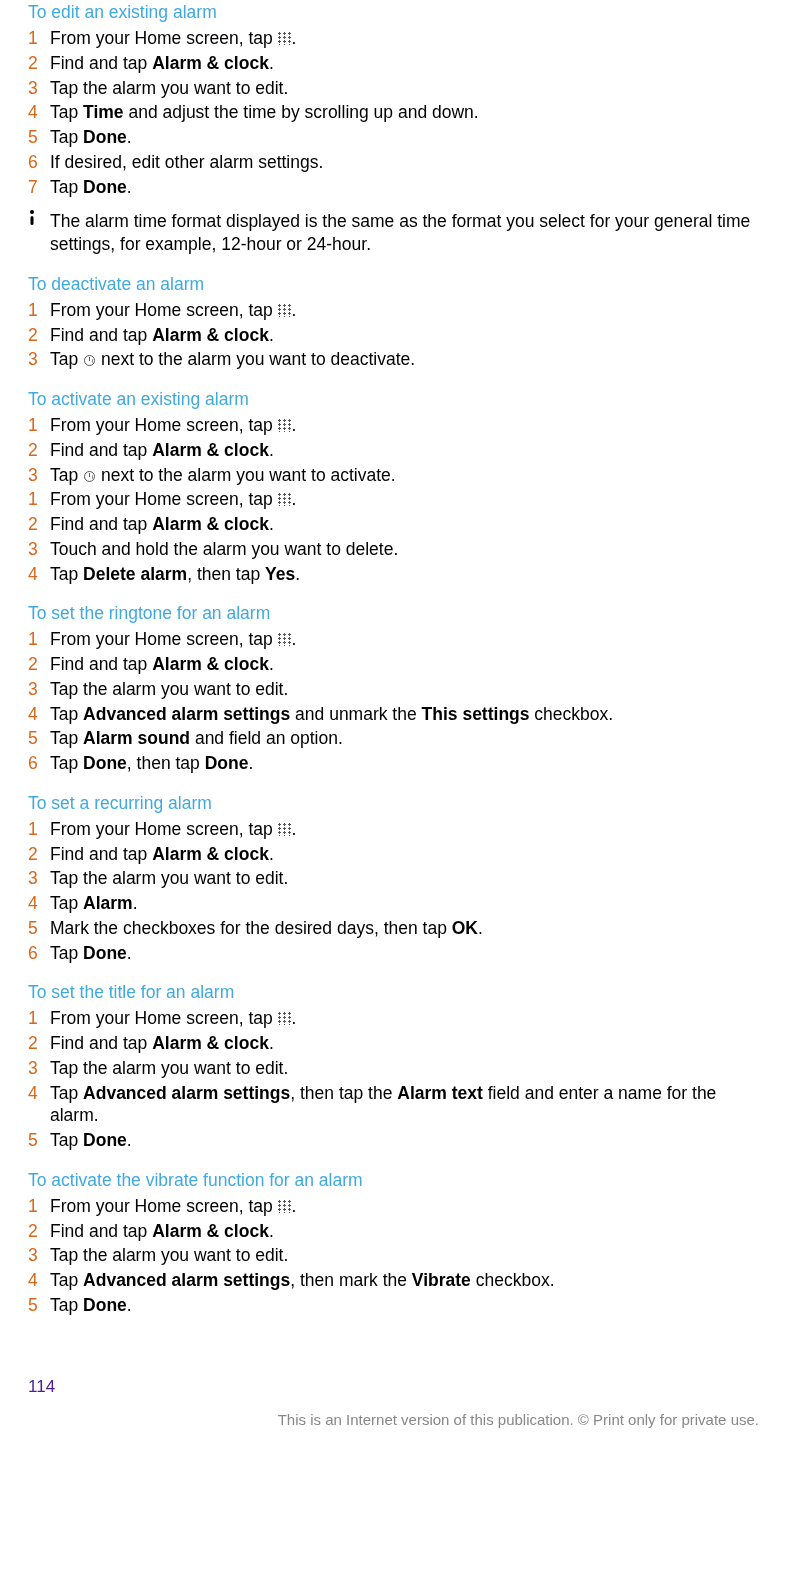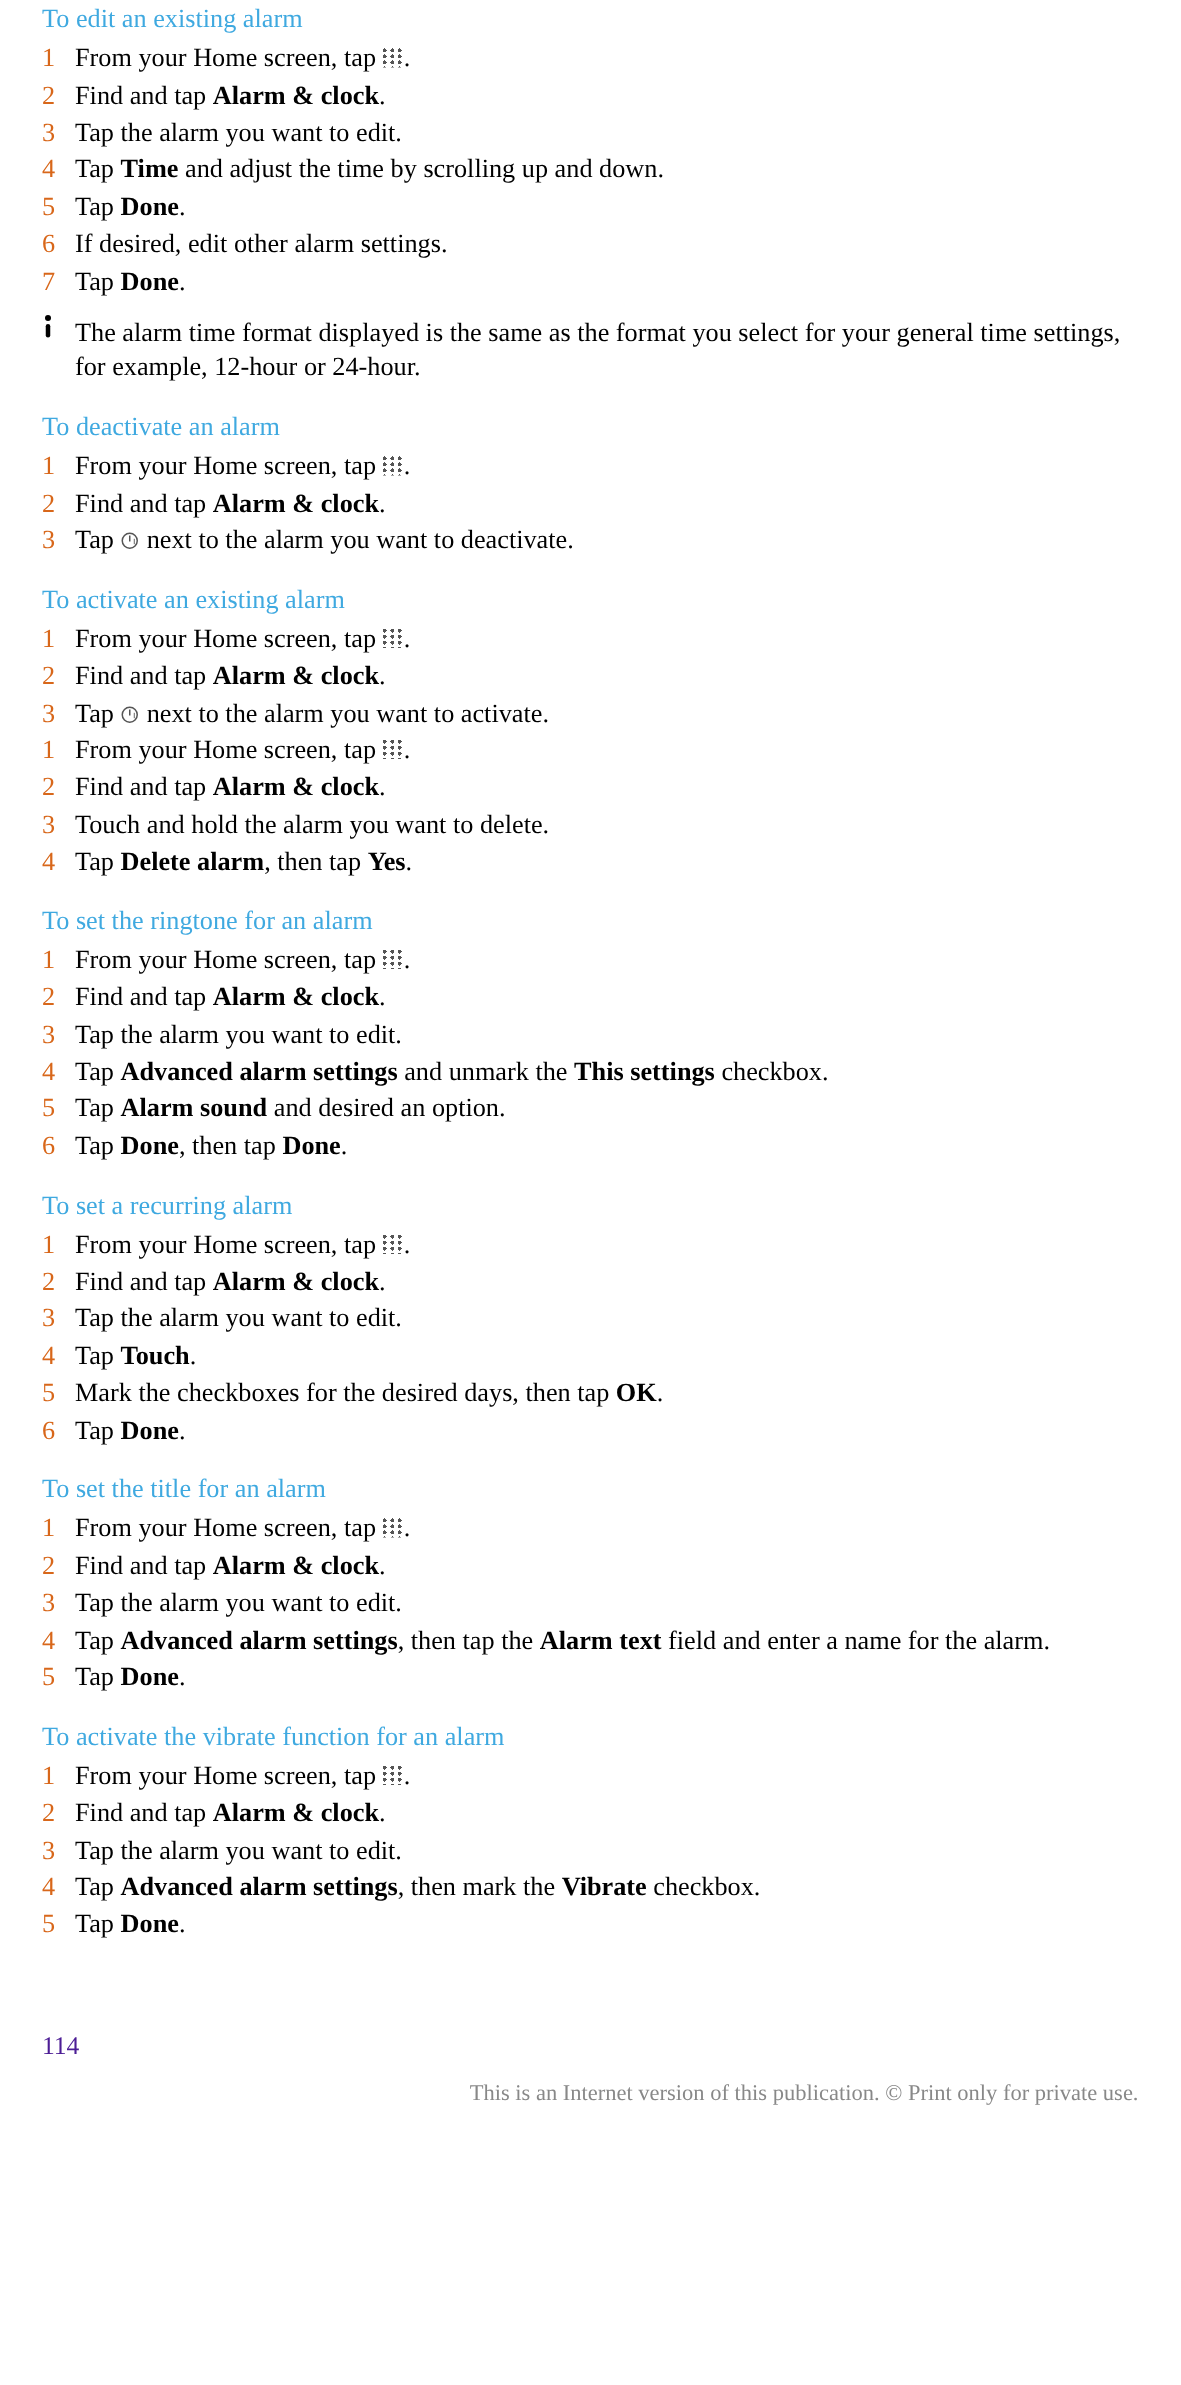--- a/index.html
+++ b/index.html
@@ -6,21 +6,20 @@
     font-family: Arial, Helvetica, sans-serif;
     font-size: 17.5px;
     margin: 0;
     padding: 0;
     width: 787px;
     color: #000;
     background: #fff;
   }
   .page {
     padding: 0 28px 20px 28px;
-    font-family: Liberation Serif, serif;
   }
   .section-title {
     color: #3fa9e0;
     font-weight: 400;
     margin: 18px 0 4px 0;
   }
   .section-title.first {
     margin-top: 2px;
   }
   .step {
@@ -235,21 +234,21 @@
         <div class="step">
           <div class="step-num">3</div>
           <div class="step-text"><span>Tap the alarm you want to edit.</span></div>
         </div>
         <div class="step">
           <div class="step-num">4</div>
           <div class="step-text"><span>Tap </span><span class="bold">Advanced alarm settings</span><span> and unmark the </span><span class="bold">This settings</span><span> checkbox.</span></div>
         </div>
         <div class="step">
           <div class="step-num">5</div>
-          <div class="step-text"><span>Tap </span><span class="bold">Alarm sound</span><span> and desired an option.</span></div>
+          <div class="step-text"><span>Tap </span><span class="bold">Alarm sound</span><span> and field an option.</span></div>
         </div>
         <div class="step">
           <div class="step-num">6</div>
           <div class="step-text"><span>Tap </span><span class="bold">Done</span><span>, then tap </span><span class="bold">Done</span><span>.</span></div>
         </div>
       </div>
       <div class="section-title">To set a recurring alarm</div>
       <div class="steps-container">
         <div class="step">
           <div class="step-num">1</div>
@@ -258,21 +257,21 @@
         <div class="step">
           <div class="step-num">2</div>
           <div class="step-text"><span>Find and tap </span><span class="bold">Alarm &amp; clock</span><span>.</span></div>
         </div>
         <div class="step">
           <div class="step-num">3</div>
           <div class="step-text"><span>Tap the alarm you want to edit.</span></div>
         </div>
         <div class="step">
           <div class="step-num">4</div>
-          <div class="step-text"><span>Tap </span><span class="bold">Touch</span><span>.</span></div>
+          <div class="step-text"><span>Tap </span><span class="bold">Alarm</span><span>.</span></div>
         </div>
         <div class="step">
           <div class="step-num">5</div>
           <div class="step-text"><span>Mark the checkboxes for the desired days, then tap </span><span class="bold">OK</span><span>.</span></div>
         </div>
         <div class="step">
           <div class="step-num">6</div>
           <div class="step-text"><span>Tap </span><span class="bold">Done</span><span>.</span></div>
         </div>
       </div>

